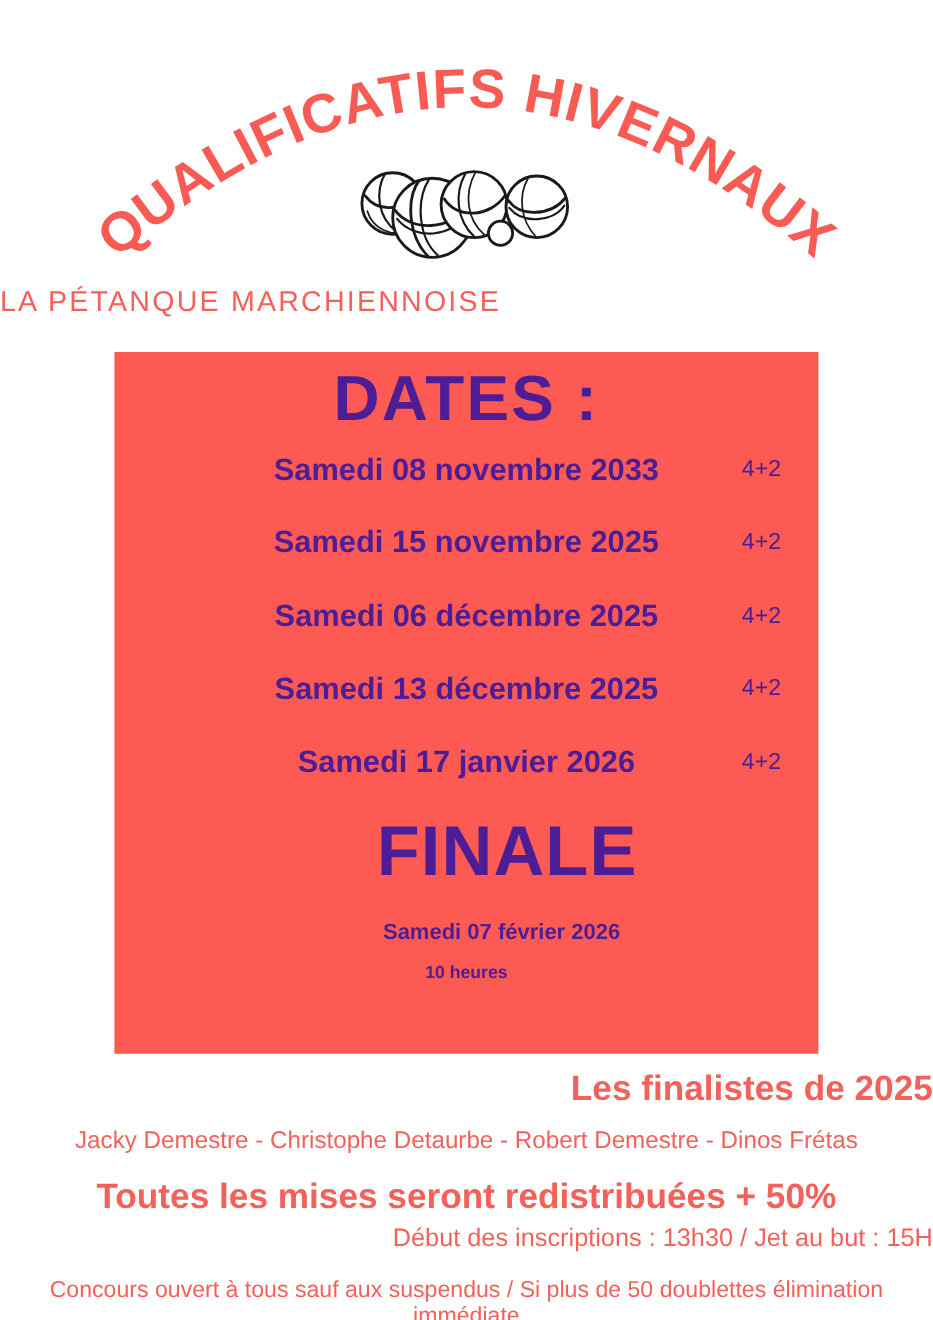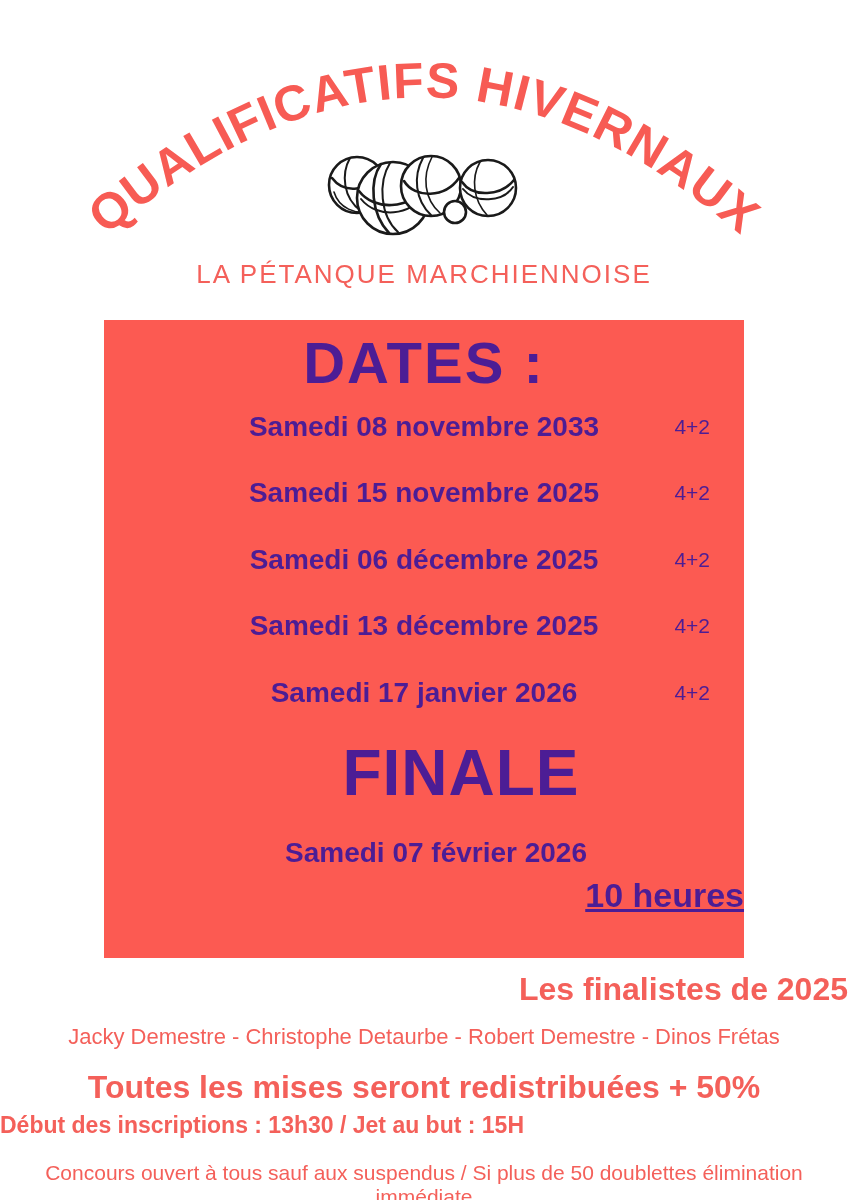--- a/index.html
+++ b/index.html
@@ -10,63 +10,63 @@
     background: #ffffff;
     font-family: "Liberation Sans", sans-serif;
     overflow: hidden;
     --coral: #FC5A52;
     --red-text: #F4605A;
   }
   .arc-svg { position: absolute; left: 0; top: 0; }
   .balls-svg { position: absolute; left: 319px; top: 136px; }
   .subtitle {
     position: absolute; top: 259px; left: 0; width: 100%;
-    text-align: center; font-size: 26px; letter-spacing: 2px;
+    font-size: 26px; letter-spacing: 2px;
     color: var(--red-text); font-weight: 400;
   }
   .panel {
     position: absolute; left: 104px; top: 320px;
     width: 640px; height: 638px;
     background: var(--coral); color: #4c1d95;
   }
   .panel-heading {
     position: absolute; top: 14px; left: 0; width: 100%;
     text-align: center; font-weight: 700; font-size: 58px; letter-spacing: 2px;
     line-height: 1;
   }
   .date-row { position: absolute; left: 0; width: 100%; height: 34px; line-height: 34px; }
   .date-text { display: block; text-align: center; font-size: 28px; font-weight: 700; }
   .date-format { position: absolute; right: 34px; top: 0; font-size: 21px; font-weight: 400; }
   .finale-heading {
     position: absolute; top: 421px; left: 0; width: 100%;
     text-align: center; font-size: 64px; font-weight: 700; letter-spacing: 1px; line-height: 1; padding-left: 37px;
   }
   .finale-date {
-    position: absolute; top: 517px; left: 12px; width: 100%;
-    text-align: center; font-size: 28px; font-weight: 700;
+    position: absolute; top: 517px; left: 0; width: 100%;
+    text-align: center; font-size: 20px; font-weight: 700; padding-left: 32px;
   }
   .finale-time {
     position: absolute; top: 556px; left: 0; width: 100%;
-    text-align: right; font-size: 34px; font-weight: 700; text-decoration: underline;
+    text-align: center; font-size: 16px; font-weight: 700;
   }
   .finalists-heading {
     position: absolute; top: 971px; left: 0; width: 100%;
     text-align: right; color: var(--red-text); font-size: 32px; font-weight: 700;
   }
   .finalists-names {
     position: absolute; top: 1024px; left: 0; width: 100%;
     text-align: center; color: var(--red-text); font-size: 22px; font-weight: 400;
   }
   .prize-line {
     position: absolute; top: 1069px; left: 0; width: 100%;
     text-align: center; color: var(--red-text); font-size: 32px; font-weight: 700;
   }
   .schedule-line {
     position: absolute; top: 1112px; left: 0; width: 100%;
-    text-align: left; color: var(--red-text); font-size: 23px; font-weight: 700;
+    text-align: right; color: var(--red-text); font-size: 23px; font-weight: 400;
   }
   .footer-line {
     position: absolute; top: 1161px; left: 0; width: 100%;
     text-align: center; color: var(--red-text); font-size: 21px; font-weight: 400;
   }
 </style>
 </head>
 <body>
 
 <div class="page">

